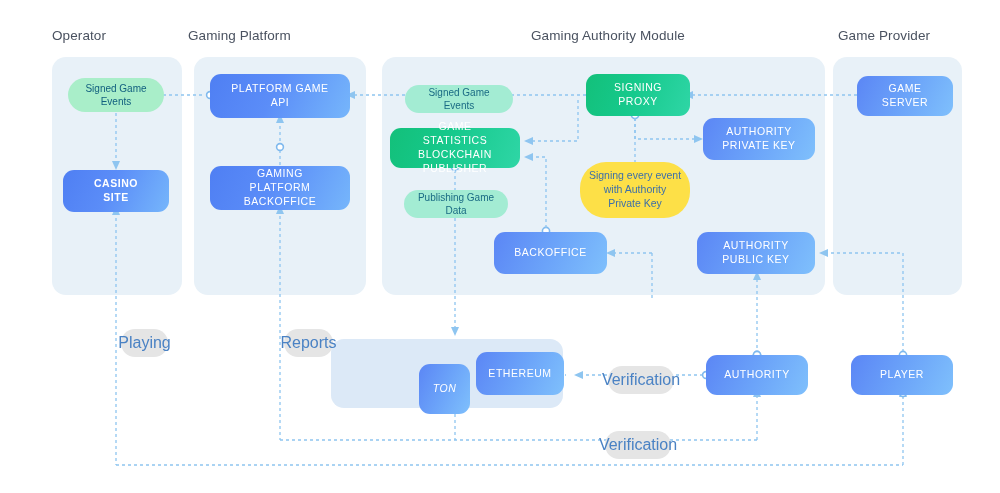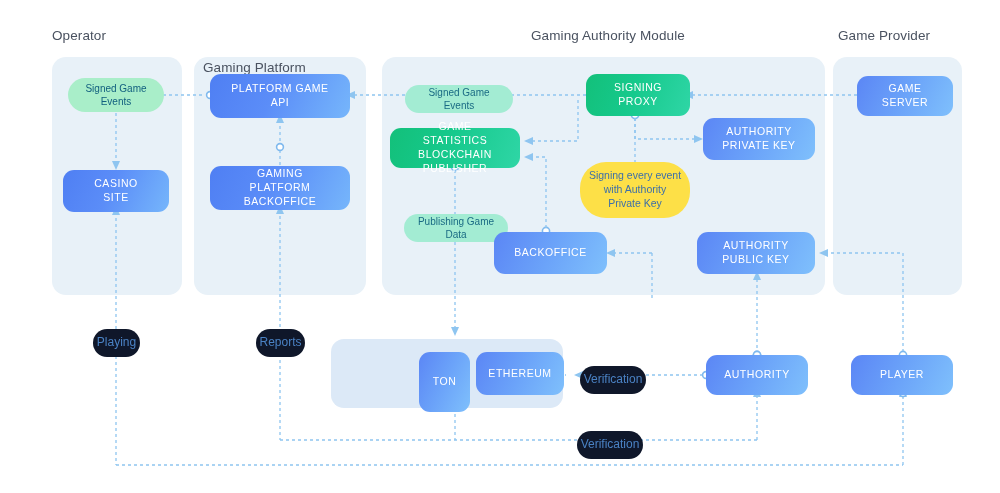--- a/index.html
+++ b/index.html
@@ -22,21 +22,21 @@
   .green{background:linear-gradient(110deg,#13c07a 0%,#16c98c 45%,#2fd6a6 100%);}
 
   
   .pill{position:absolute;border-radius:999px;display:flex;align-items:center;
         justify-content:center;text-align:center;box-sizing:border-box;
         font-size:10px;line-height:1.32;padding:14px 8px;}
   .pill-green{background:#a9eec9;color:#12607f;}
   .pill-green-sm{background:#a3ecd3;color:#1a6b84;}
   .pill-blue-note{background:#fde047;color:#3d6fa8;border-radius:26px;
                   font-size:10.5px;}
-  .pill-cap{background:#0f172a;color:#4a82c4;font-size:12px;}
+  .pill-cap{background:#e5e5e5;color:#4a82c4;font-size:16px;margin-left:28px;}
 
   
   #bc-group{position:absolute;background:#dce9f7;border-radius:13px;}
   #bc-title{position:absolute;color:#4a5260;font-size:13.5px;line-height:1.28;}
 
   
   #wires{position:absolute;left:0;top:0;width:1000px;height:493px;
          pointer-events:none;}
   .w{fill:none;stroke:#8ec5f0;stroke-width:1.3;stroke-dasharray:3 3;}
   .dot{fill:#ffffff;stroke:#7fb9ee;stroke-width:1.6;}
@@ -46,21 +46,21 @@
 <body>
 
 <div id="stage">
 
   <div class="panel" style="left:52px;top:57px;width:130px;height:238px;"></div>
   <div class="panel" style="left:194px;top:57px;width:172px;height:238px;"></div>
   <div class="panel" style="left:382px;top:57px;width:443px;height:238px;"></div>
   <div class="panel" style="left:833px;top:57px;width:129px;height:238px;"></div>
 
   <div class="panel-title" style="left:52px;top:28px;">Operator</div>
-  <div class="panel-title" style="left:203px;top:28px;margin-top:32px;">Gaming Platform</div>
+  <div class="panel-title" style="left:188px;top:28px;">Gaming Platform</div>
   <div class="panel-title" style="left:531px;top:28px;">Gaming Authority Module</div>
   <div class="panel-title" style="left:838px;top:28px;">Game Provider</div>
 
   <svg id="wires" viewBox="0 0 1000 493">
 
     <path class="w" d="M116,113 L116,163"></path>
     <polygon class="ah" points="116,170 112,161 120,161"></polygon>
 
     <path class="w" d="M116,212 L116,465"></path>
     <polygon class="ah" points="116,206 112,215 120,215"></polygon>
@@ -130,50 +130,50 @@
     <path class="w" d="M553,375 L566,375"></path>
 
     <circle class="dot" cx="757" cy="355" r="3.6"></circle>
 
     <circle class="dot" cx="903" cy="355" r="3.6"></circle>
     <circle class="dot" cx="903" cy="393" r="3.6"></circle>
 
   </svg>
 
   <div class="pill pill-green" style="left:68px;top:78px;width:96px;height:34px;">Signed Game Events</div>
-  <div class="node blue" style="left:63px;top:170px;width:106px;height:42px;">CASINO SITE</div>
+  <div class="node blue" style="left:63px;top:170px;width:106px;height:42px;font-weight:bold;">CASINO SITE</div>
 
   <div class="node blue" style="left:210px;top:74px;width:140px;height:44px;">PLATFORM GAME API</div>
   <div class="node blue" style="left:210px;top:166px;width:140px;height:44px;">GAMING PLATFORM BACKOFFICE</div>
 
   <div class="pill pill-green-sm" style="left:405px;top:85px;width:108px;height:20px;">Signed Game Events</div>
 
   <div class="node green" style="left:586px;top:74px;width:104px;height:42px;">SIGNING PROXY</div>
 
   <div class="node green" style="left:390px;top:128px;width:130px;height:40px;">GAME STATISTICS BLOCKCHAIN PUBLISHER</div>
 
-  <div class="pill pill-green-sm" style="left:404px;top:190px;width:104px;height:23px;margin-top:24px;">Publishing Game Data</div>
+  <div class="pill pill-green-sm" style="left:404px;top:190px;width:104px;height:23px;">Publishing Game Data</div>
 
   <div class="pill pill-blue-note" style="left:580px;top:162px;width:110px;height:56px;">Signing every event with Authority Private Key</div>
 
   <div class="node blue2" style="left:703px;top:118px;width:112px;height:42px;">AUTHORITY PRIVATE KEY</div>
 
   <div class="node blue2" style="left:697px;top:232px;width:118px;height:42px;">AUTHORITY PUBLIC KEY</div>
 
   <div class="node blue2" style="left:494px;top:232px;width:113px;height:42px;">BACKOFFICE</div>
 
   <div class="node blue2" style="left:857px;top:76px;width:96px;height:40px;">GAME SERVER</div>
 
   <div class="node blue2" style="left:706px;top:355px;width:102px;height:40px;">AUTHORITY</div>
   <div class="node blue2" style="left:851px;top:355px;width:102px;height:40px;">PLAYER</div>
 
 
   <div id="bc-group" style="left:331px;top:339px;width:232px;height:69px;"></div>
 
-  <div class="node blue2" style="left:419px;top:352px;width:51px;height:60px;">TON</div>
+  <div class="node blue2" style="left:419px;top:364px;width:51px;height:50px;font-style:italic;">TON</div>
   <div class="node blue2" style="left:476px;top:352px;width:88px;height:43px;">ETHEREUM</div>
 
   <div class="pill pill-cap" style="left:93px;top:329px;width:47px;height:18px;">Playing</div>
   <div class="pill pill-cap" style="left:256px;top:329px;width:49px;height:18px;">Reports</div>
   <div class="pill pill-cap" style="left:580px;top:366px;width:66px;height:18px;">Verification</div>
   <div class="pill pill-cap" style="left:577px;top:431px;width:66px;height:18px;">Verification</div>
 
 </div>
 
 </body></html>

